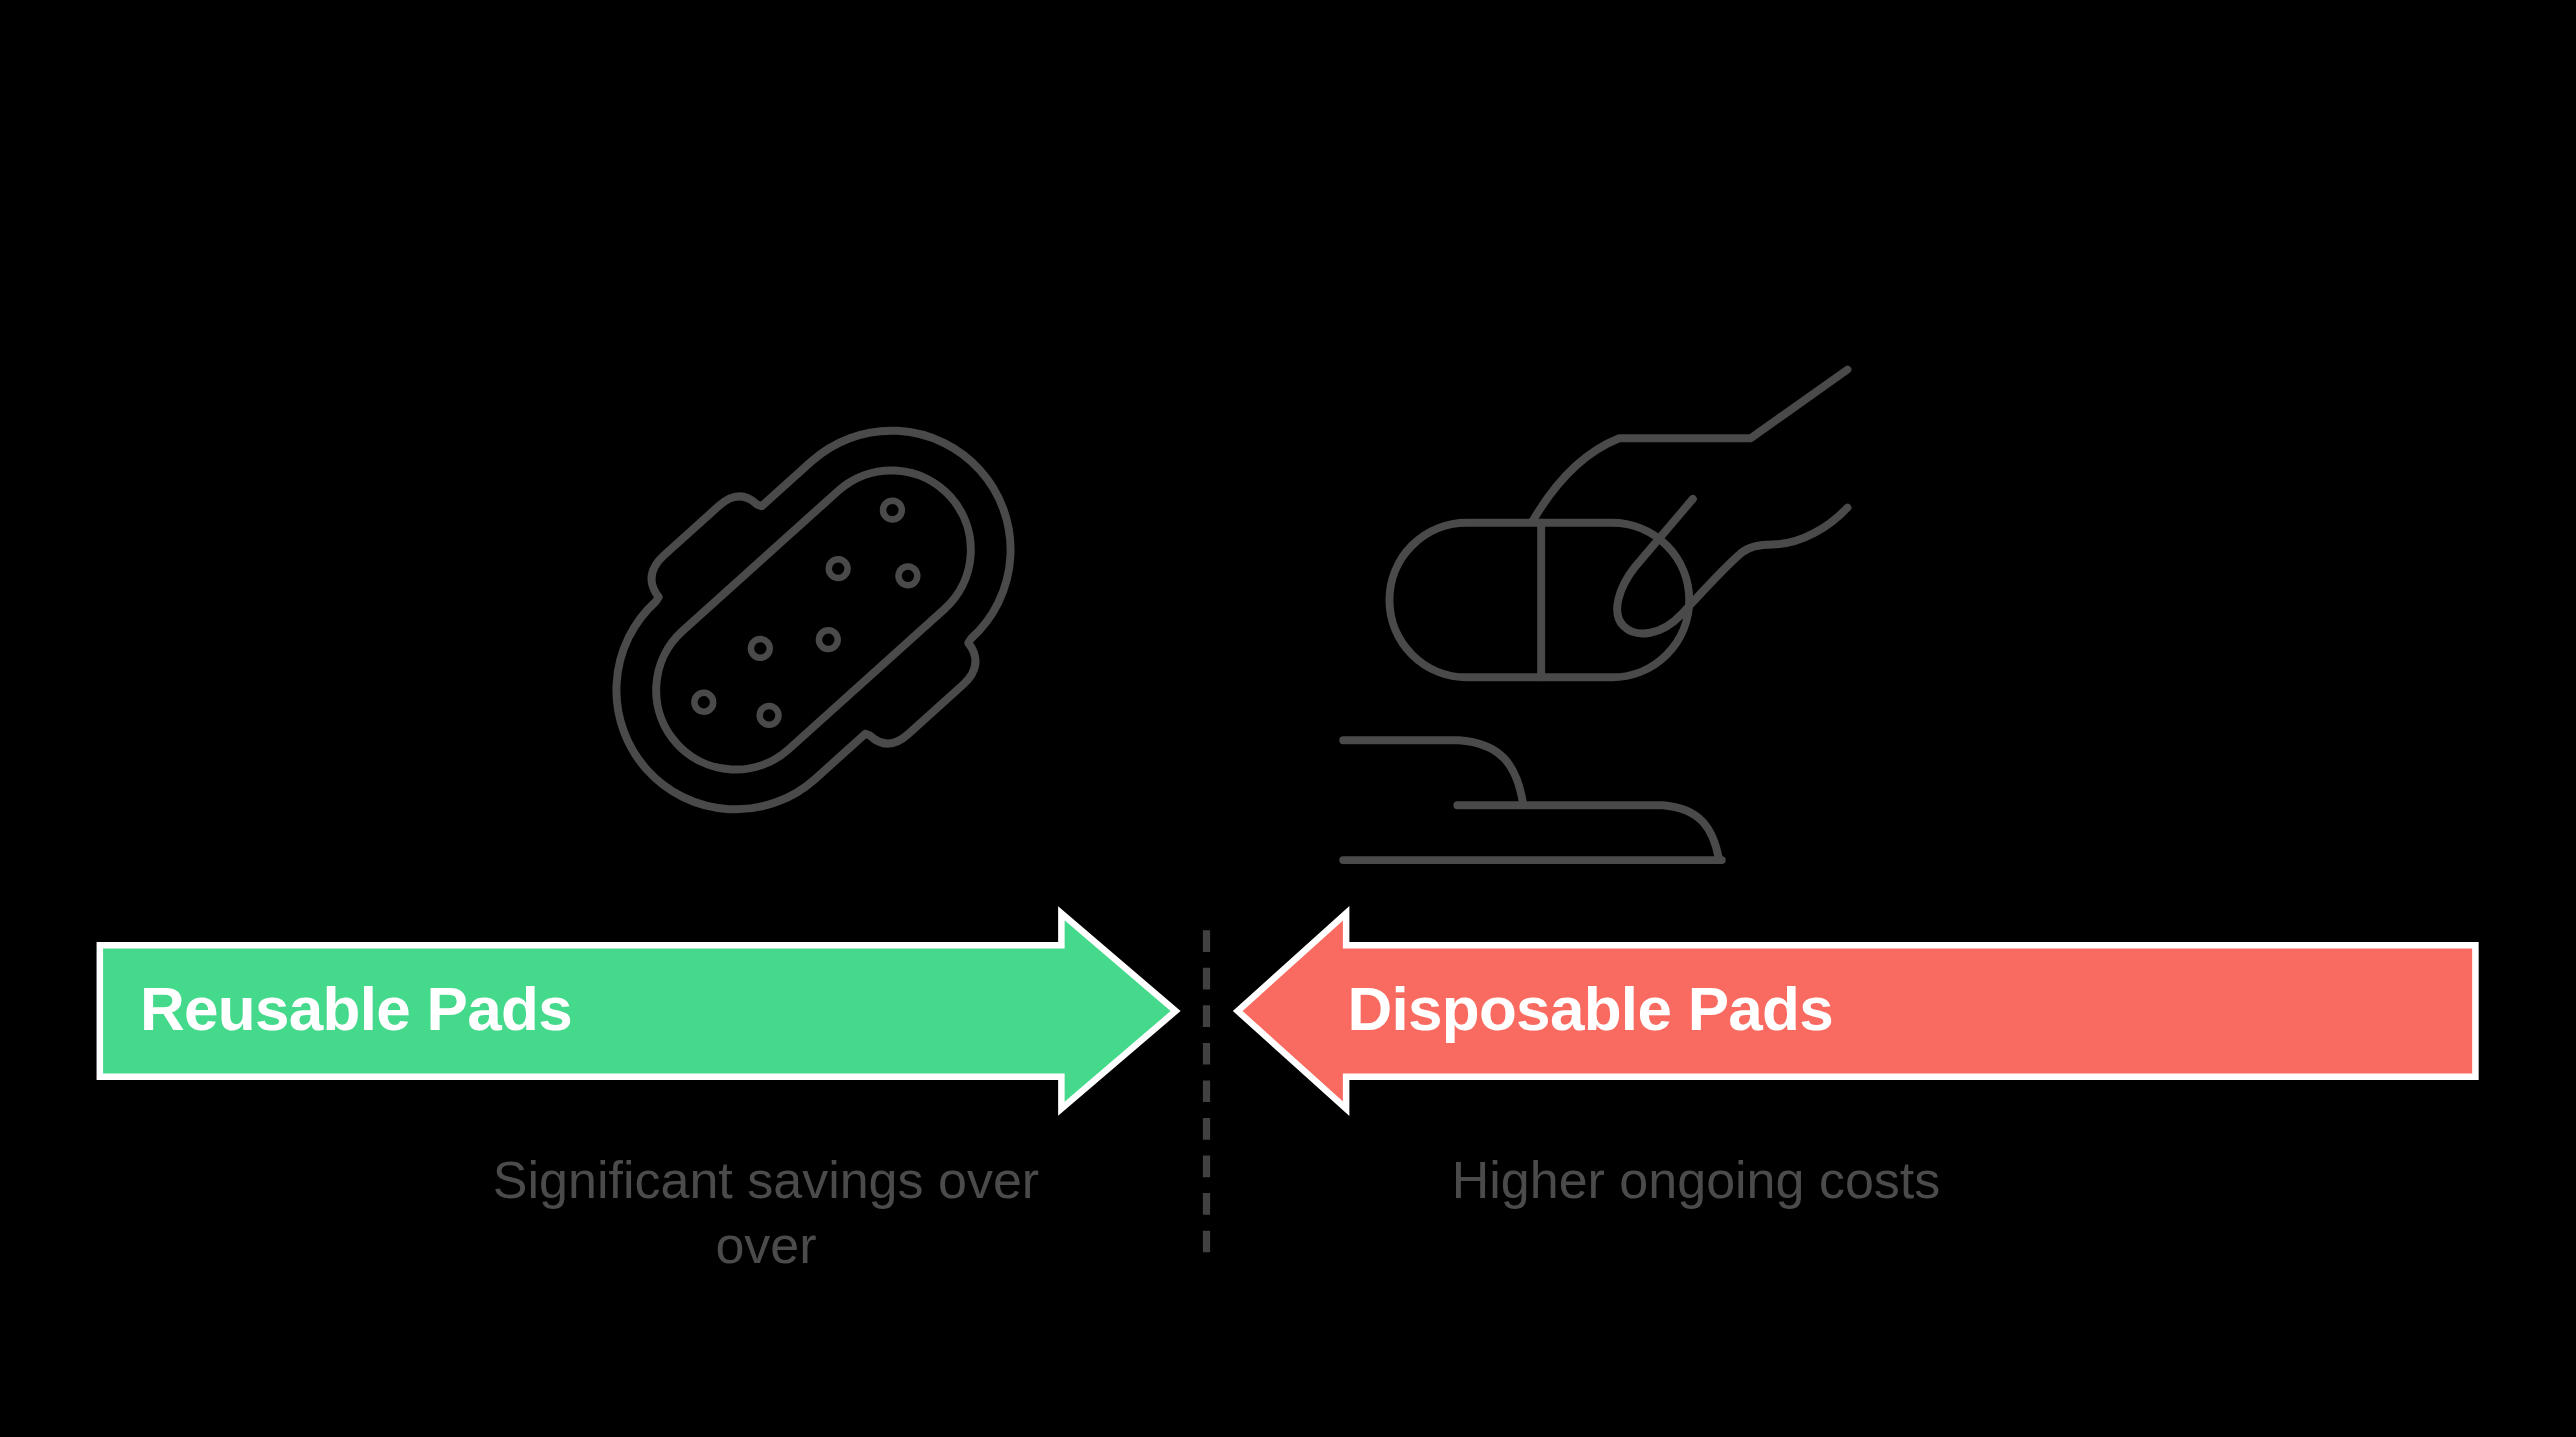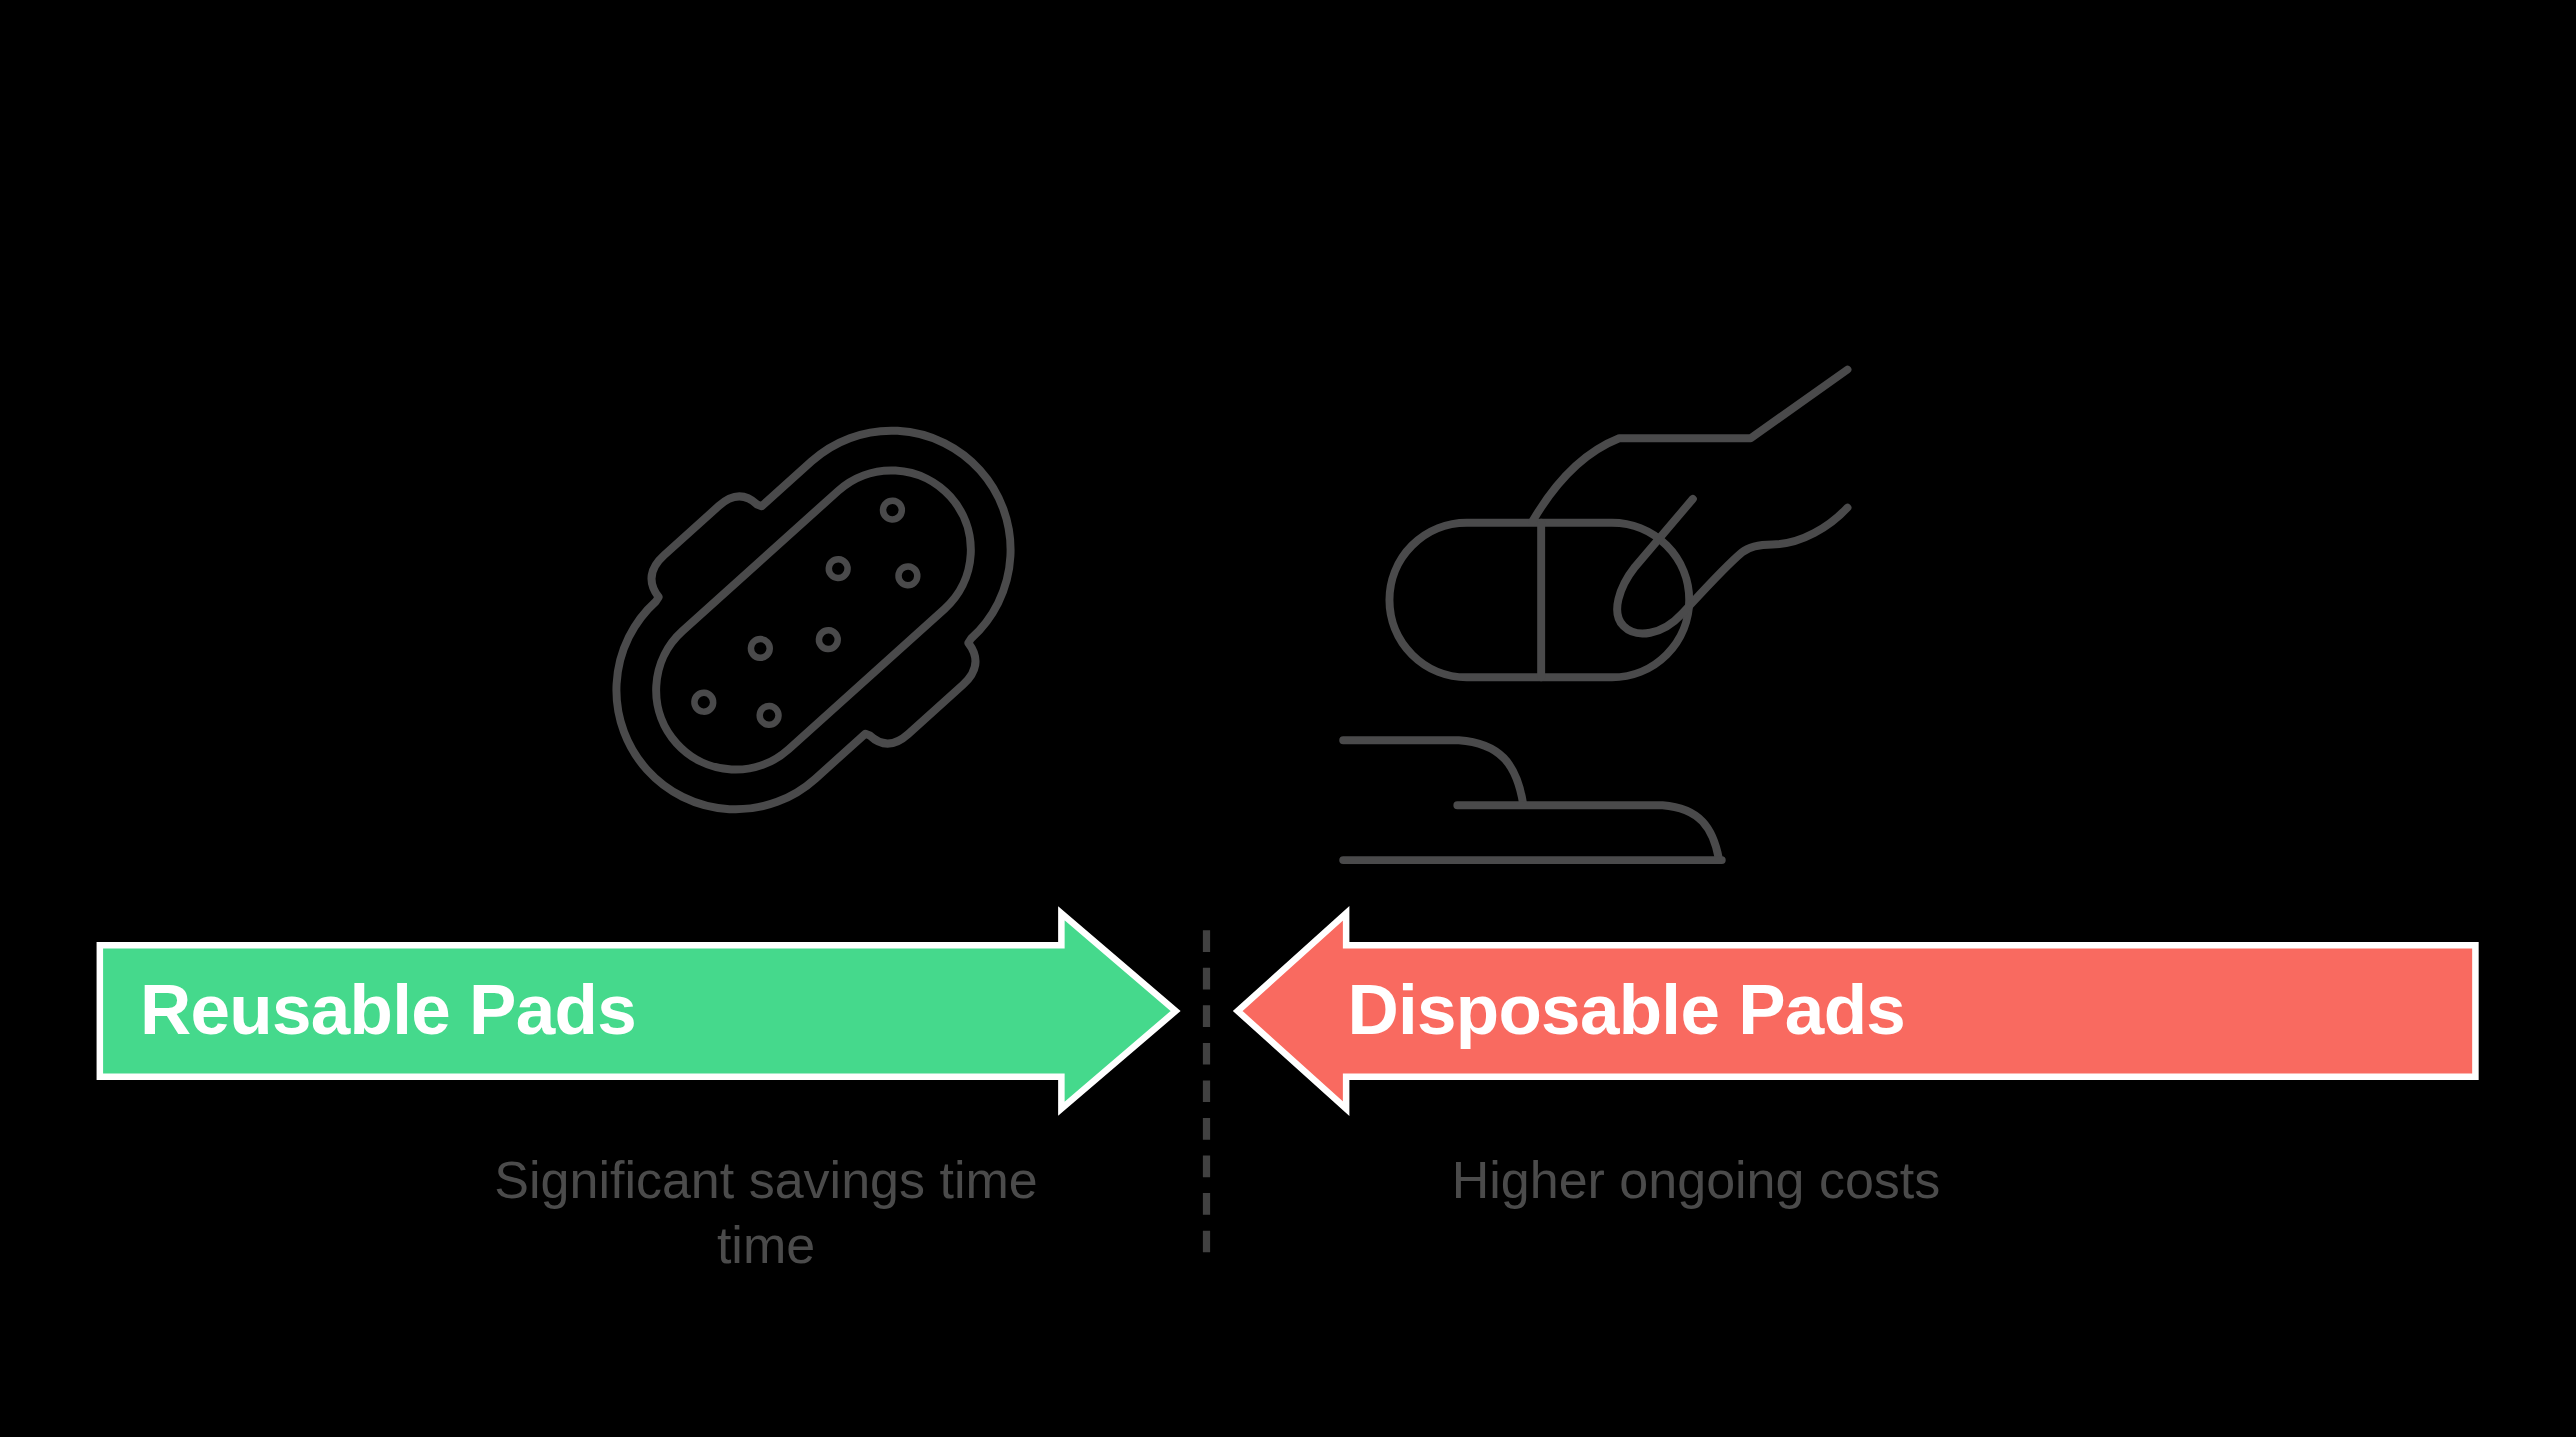--- a/index.html
+++ b/index.html
@@ -18,21 +18,21 @@
     stroke-linecap:round;stroke-linejoin:round;
   }
   .icon-svg circle.dot{stroke-width:9;}
   .arrow-svg{position:absolute;overflow:visible;}
   .arrow-svg polygon{stroke:var(--c-arrow_border,#fff);stroke-width:9;stroke-linejoin:miter;}
   .arrow-svg.green polygon{fill:var(--c-green,#45d98c);}
   .arrow-svg.red polygon{fill:var(--c-red,#f96a60);}
   .arrow-text{
     position:absolute;top:942px;height:134px;display:flex;align-items:center;
     justify-content:space-between;box-sizing:border-box;
-    font-size:71px;font-weight:700;color:var(--c-arrow_text,#fff);
+    font-size:62px;font-weight:700;color:var(--c-arrow_text,#fff);
     line-height:1;white-space:nowrap;letter-spacing:-0.7px;
   }
   .arrow-text.green-row{left:97px;width:966px;padding:0 4.3px 0 43px;}
   .arrow-text.red-row{left:1346px;width:1126px;padding:0 38px 0 1.4px;}
   .caption{
     position:absolute;top:1148px;transform:translateX(-50%);
     font-size:52px;font-weight:400;line-height:65px;color:var(--c-muted_text,#4b4b4b);
     text-align:center;margin:0;
   }
   .caption.left-cap{left:766px;width:607px;}
@@ -100,17 +100,17 @@
     <span>Reusable Pads</span>
   </div>
 
   <svg class="arrow-svg red" style="left:1229px;top:904px;" width="1258" height="214" viewBox="1700 1250 1740 296">
     <polygon points="3424,1307 1862,1307 1862,1263 1712,1398 1862,1533 1862,1489 3424,1489"></polygon>
   </svg>
   <div class="arrow-text red-row">
     <span>Disposable Pads</span>
   </div>
 
-  <p class="caption left-cap">Significant savings time time</p>
+  <p class="caption left-cap">Significant savings over over</p>
   <p class="caption right-cap">Higher ongoing costs</p>
 
 </div>
 
 
 </body></html>

